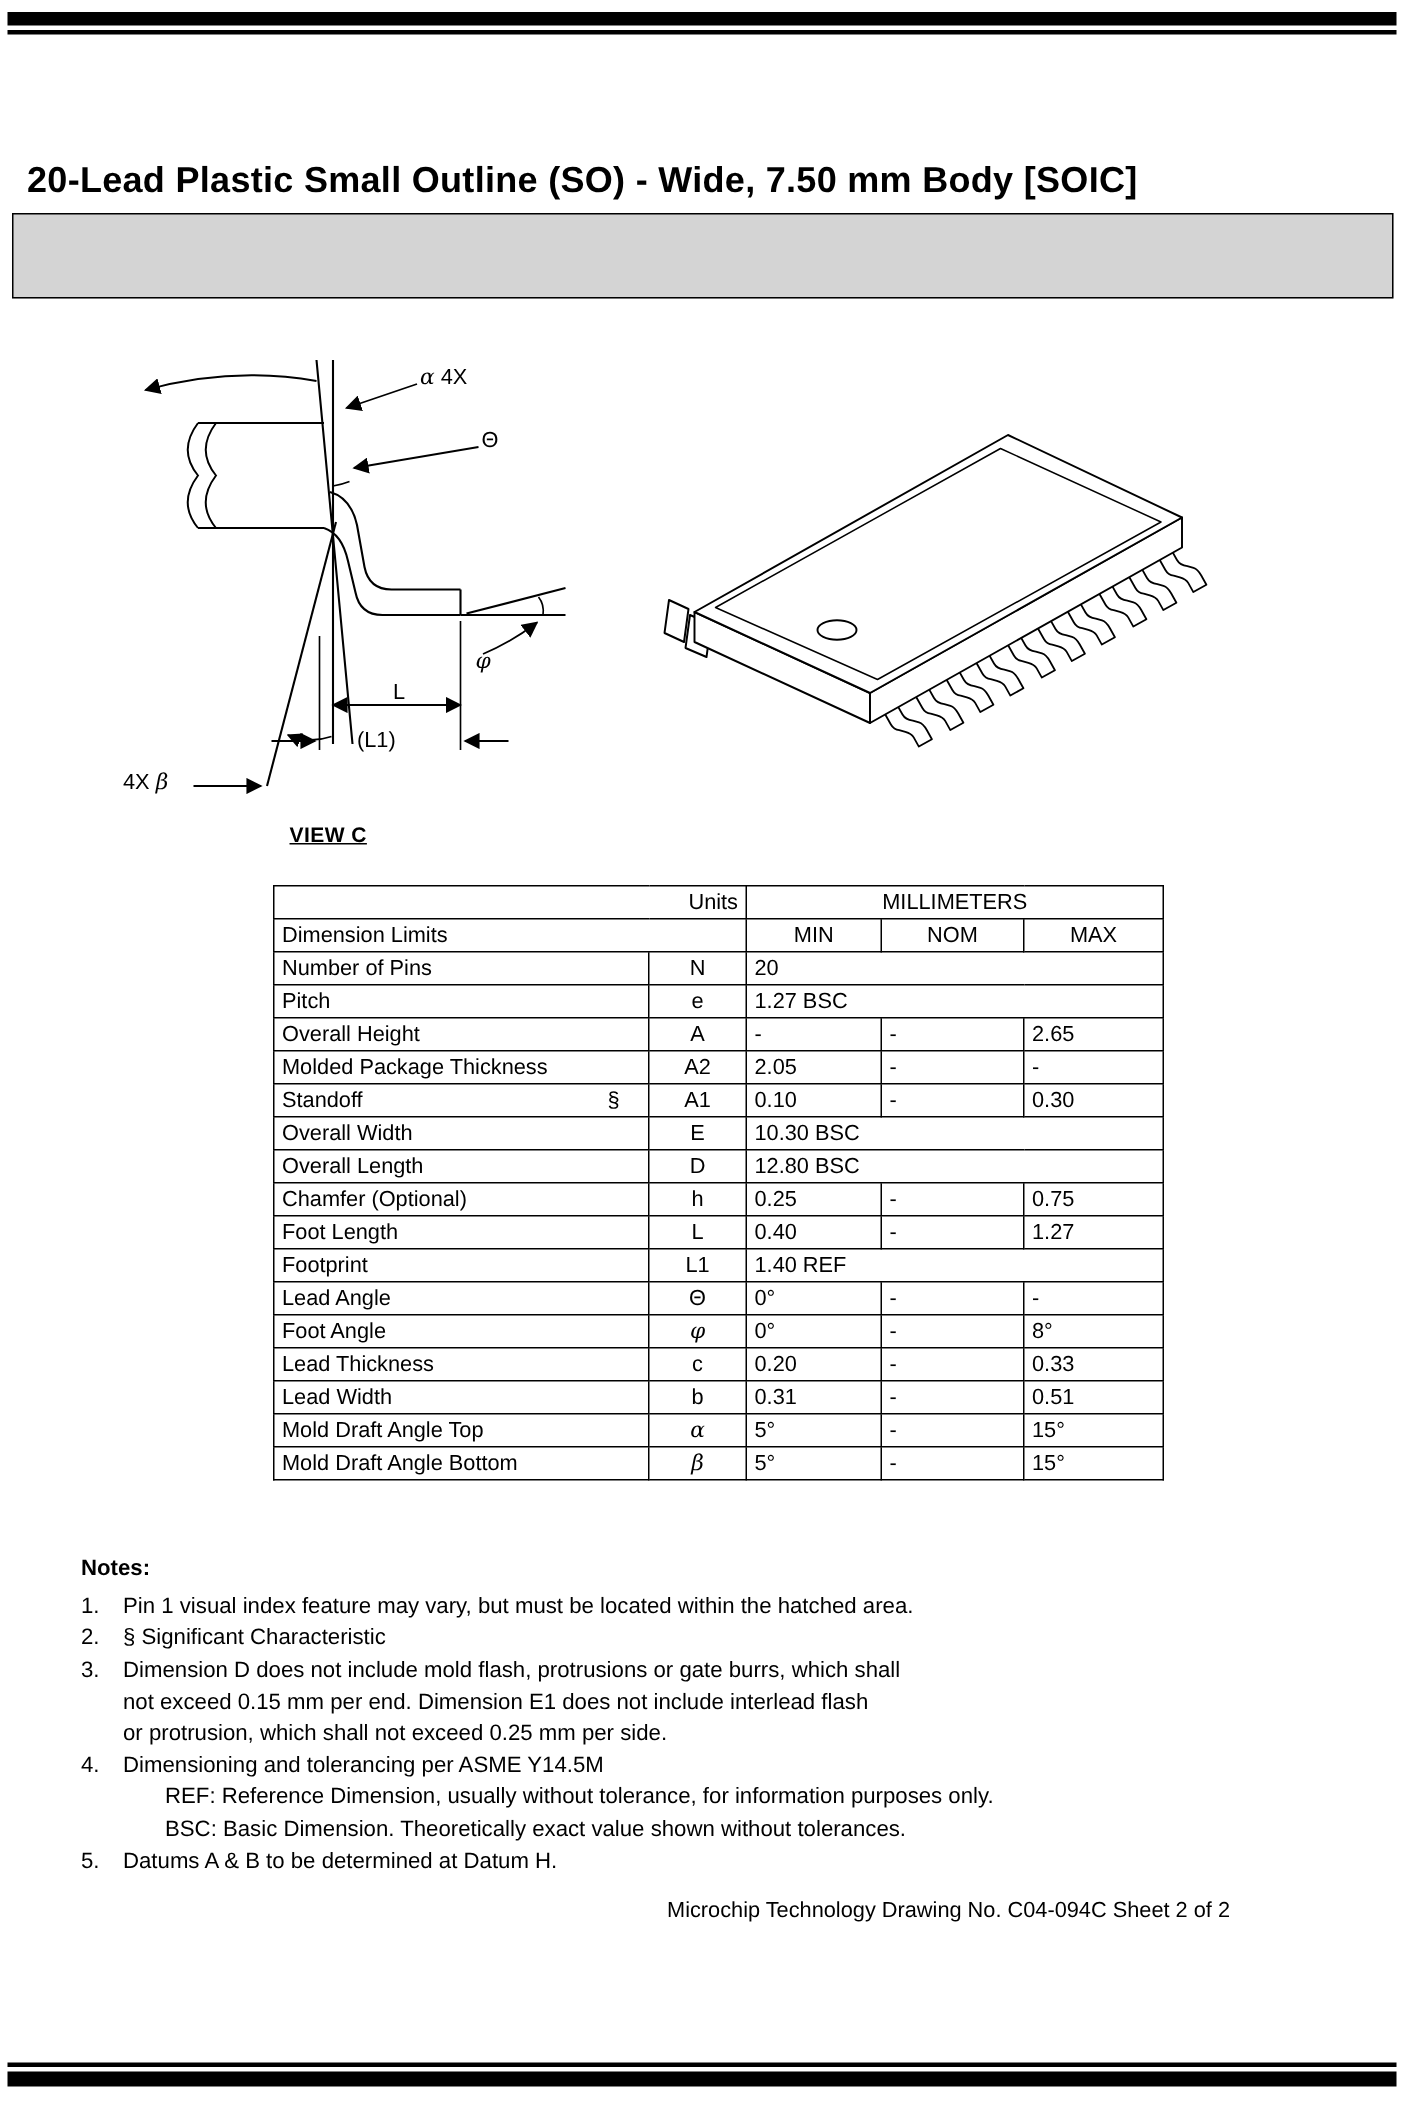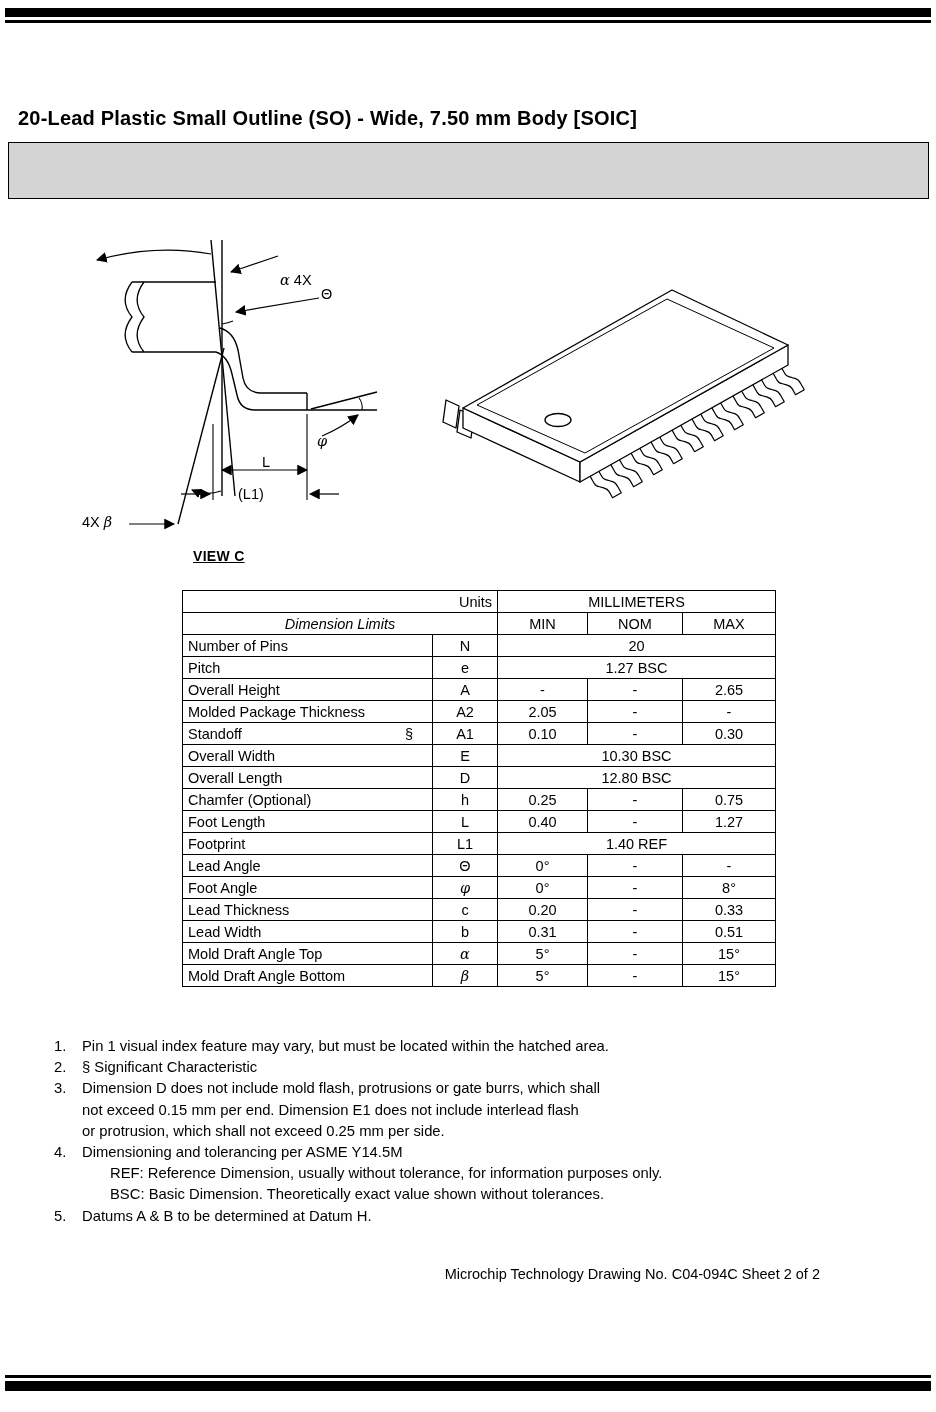--- a/index.html
+++ b/index.html
@@ -7,41 +7,41 @@
   body {
     width:936px; height:1412px; position:relative; overflow:hidden;
     font-family:"Liberation Sans", sans-serif; color:#000;
   }
   .bar { position:absolute; left:5px; right:5px; background:#000; }
   .bar.t1 { top:8px;    height:9px; }
   .bar.t2 { top:20px;   height:3px; }
   .bar.b1 { top:1375px; height:3px; }
   .bar.b2 { top:1381px; height:10px; }
 
-  .title { position:absolute; left:18px; top:107px; font-size:20px; font-weight:bold; letter-spacing:0.2px; }
+  .title { position:absolute; left:18px; top:107px; font-size:24px; font-weight:bold; letter-spacing:0.2px; }
 
   .gray-box { position:absolute; left:8px; top:142px; width:921px; height:57px; background:#d4d4d4; border:1px solid #000; }
 
   .drawing { position:absolute; left:0; top:228px; width:936px; height:360px; }
   .svg-lead { position:absolute; left:75px; top:0; }
   .svg-iso  { position:absolute; left:440px; top:50px; }
   .lbl { position:absolute; font-size:14.5px; white-space:nowrap; }
   .gk  { font-family:"DejaVu Serif", serif; font-style:italic; }
   .view-c { font-weight:bold; font-size:14px; letter-spacing:0.3px; }
 
   .dim-table { position:absolute; left:182px; top:590px; border-collapse:collapse; font-size:14.5px; table-layout:fixed;border-radius:27px; }
   .dim-table td, .dim-table th { border:1px solid #000; height:22px; padding:0 5px; font-weight:normal; overflow:hidden; }
   .h-units { text-align:right; padding-right:30px; }
-  .h-dim   { text-align:center; padding-right:40px;font-style:italic; }
+  .h-dim   { text-align:left; padding-right:40px; }
   .h-mm, .h-c { text-align:center; }
   .c-label { text-align:left; padding-left:7px; }
   .c-label .mk { float:right; padding-right:14px; }
   .c-sym { text-align:center; }
   .c-sym.it { font-family:"DejaVu Serif", serif; font-style:italic; }
-  .c-val { text-align:center; }
+  .c-val { }
 
   .notes { position:absolute; left:54px; top:1036px; width:730px; font-size:14.8px; line-height:21.2px; }
   .notes-heading { font-weight:bold; margin-bottom:4px; }
   .note-item { display:flex; }
   .note-num { width:28px; flex:none; }
   .note-text { white-space:pre-line; }
   .note-sub { padding-left:56px; white-space:pre-line; }
 
   .footer { position:absolute; top:1266px; right:116px; font-size:14.5px;margin-left:13px; }
 </style>
@@ -129,21 +129,21 @@
       </g>
 
       <polygon points="23,130 140,184 140,204 23,150"></polygon>
       <polygon points="140,184 348,67 348,87 140,204"></polygon>
       <polygon points="23,130 232,12 348,67 140,184"></polygon>
       <polygon points="37,127 227,21 334,70 145,175" fill="none" stroke-width="1"></polygon>
       <ellipse cx="118" cy="142" rx="13" ry="6.5"></ellipse>
     </g>
   </svg>
 
-  <span class="lbl" style="left:280px; top:16px;margin-top:28px;"><span class="gk">α</span> <span>4X</span></span>
+  <span class="lbl" style="left:280px; top:16px;"><span class="gk">α</span> <span>4X</span></span>
   <span class="lbl" style="left:321px; top:58px;">Θ</span>
   <span class="lbl gk" style="left:317px; top:205px;">φ</span>
   <span class="lbl" style="left:262px; top:226px;">L</span>
   <span class="lbl" style="left:238px; top:258px;">(L1)</span>
   <span class="lbl" style="left:82px; top:286px;"><span>4X</span> <span class="gk">β</span></span>
   <span class="lbl view-c" style="left:193px; top:320px;text-decoration:underline;">VIEW C</span>
 </div>
 
 <table class="dim-table">
   <colgroup>
@@ -265,20 +265,21 @@
         <td class="c-label"><span>Mold Draft Angle Bottom</span></td>
         <td class="c-sym it">β</td>
         <td class="c-val">5°</td>
         <td class="c-val">-</td>
         <td class="c-val">15°</td>
       </tr>
     </tbody>
 </table>
 
 <div class="notes">
+  <div class="notes-heading">Notes:</div>
   <div>
       <div class="note-item">
         <div class="note-num">1.</div>
         <div class="note-text">Pin 1 visual index feature may vary, but must be located within the hatched area.</div>
       </div>
       <div class="note-item">
         <div class="note-num">2.</div>
         <div class="note-text">§ Significant Characteristic</div>
       </div>
       <div class="note-item">

